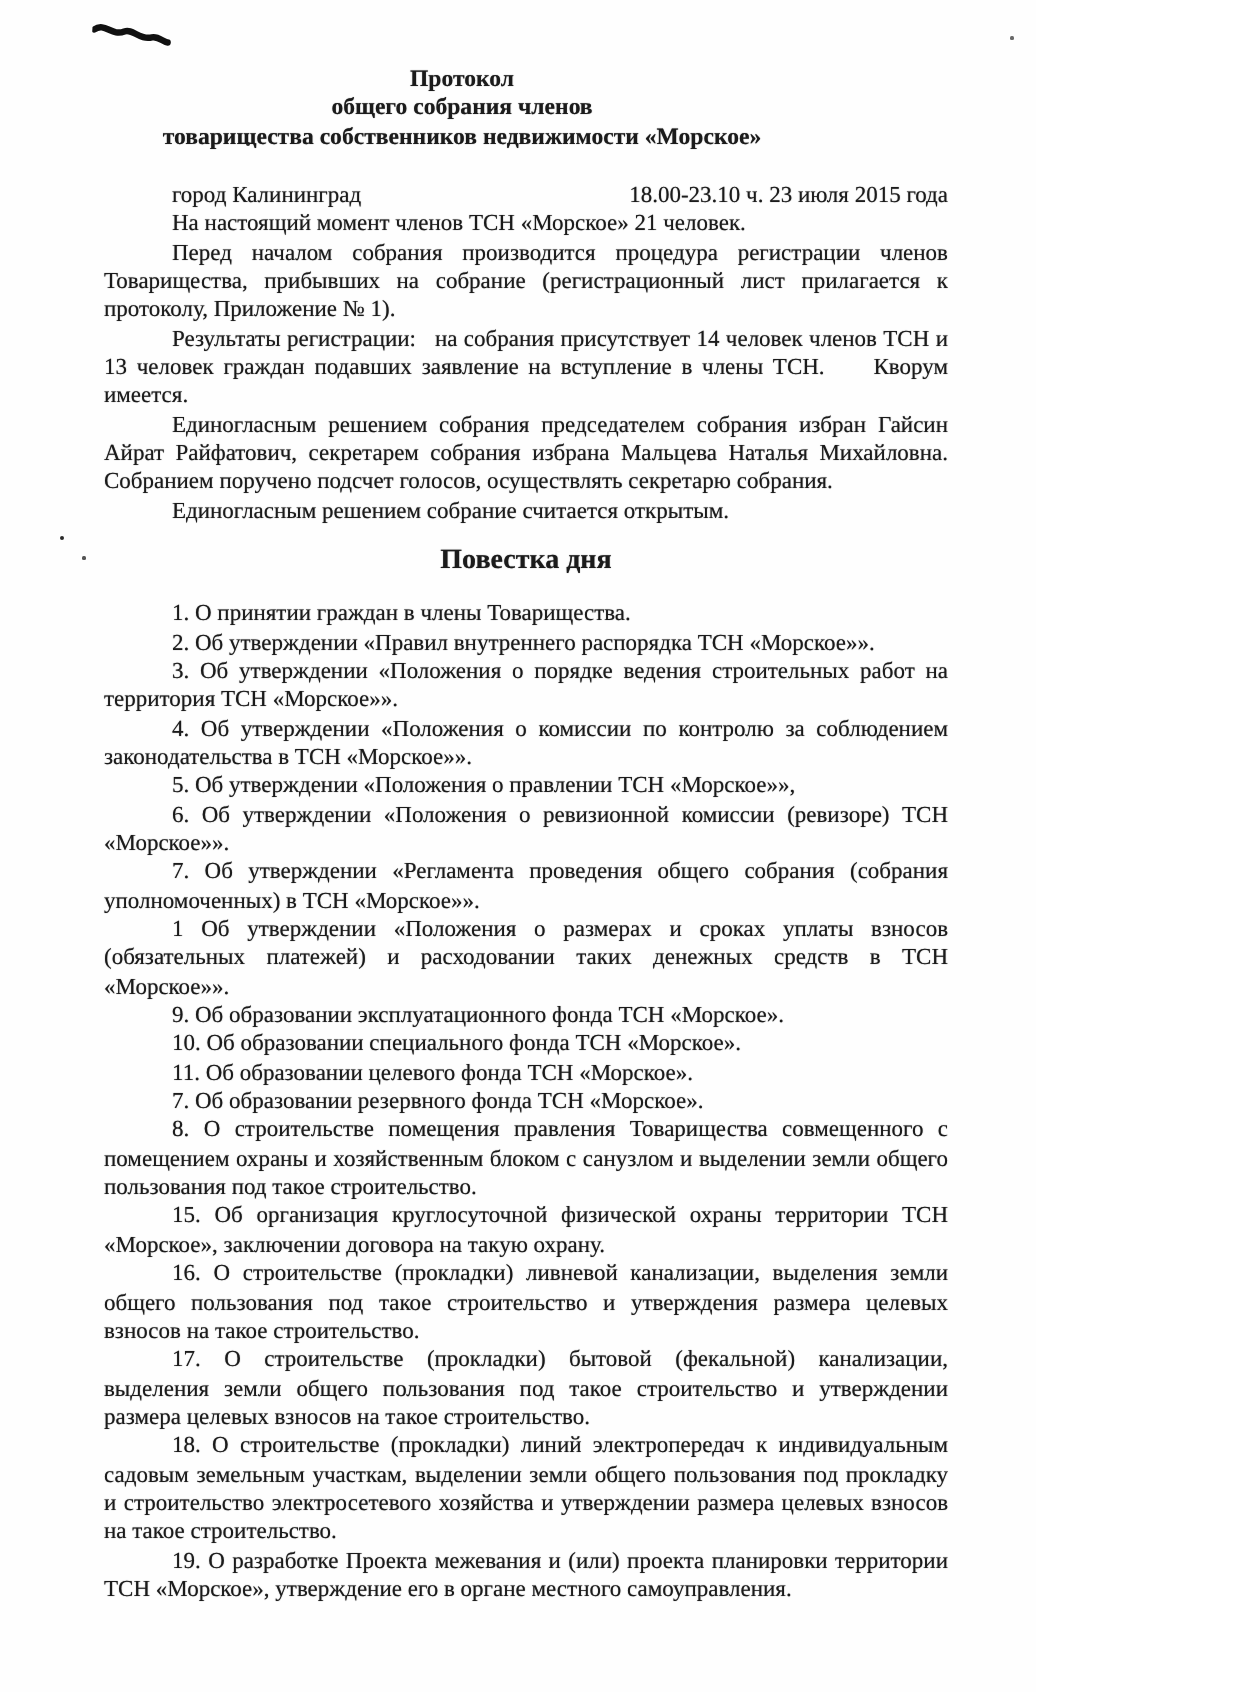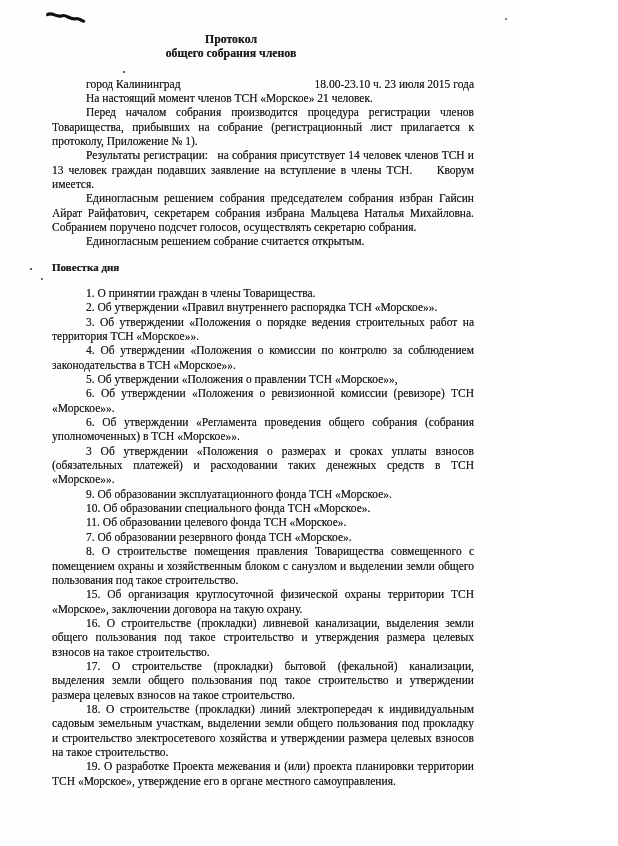--- a/index.html
+++ b/index.html
@@ -43,23 +43,23 @@
     font-size: 11.5px;
     line-height: 14.35px;
     text-align: justify;
     text-indent: 34px;
   }
   p.prewrap { white-space: pre-wrap; }
   .gap-lg { margin-top: 14px; }
   .gap-md { margin-top: 13px; }
   .agenda-heading {
     margin: 11px 0 12px 0;
-    text-align: left;
+    text-align: center;
     font-weight: bold;
-    font-size: 11px;
+    font-size: 14px;
     line-height: 14.3px;
   }
   
   .ink-mark {
     position: absolute;
     left: 46px;
     top: 11px;
     transform: rotate(4deg);
   }
   .speck {
@@ -83,20 +83,21 @@
   <span class="speck s1"></span>
   <span class="speck s2"></span>
   <span class="speck s3"></span>
   <span class="speck s4"></span>
 
   <div class="content">
 
     <div class="head">
       <div>Протокол</div>
       <div>общего собрания членов</div>
+      <div>товарищества собственников недвижимости «Морское»</div>
     </div>
 
     <div class="meta-row">
       <span class="city">город Калининград</span>
       <span class="datetime">18.00-23.10 ч. 23 июля 2015 года</span>
     </div>
 
     <p class="body gap-md">На настоящий момент членов ТСН «Морское» 21 человек.</p>
     <p class="body">Перед началом собрания производится процедура регистрации членов Товарищества, прибывших на собрание (регистрационный лист прилагается к протоколу, Приложение № 1).</p>
     <p class="body prewrap">Результаты регистрации:   на собрания присутствует 14 человек членов ТСН и 13 человек граждан подавших заявление на вступление в члены ТСН.     Кворум имеется.</p>
@@ -106,22 +107,22 @@
     <p class="body gap-md">Единогласным решением собрание считается открытым.</p>
 
     <div class="agenda-heading">Повестка дня</div>
 
     <p class="body">1. О принятии граждан в члены Товарищества.</p>
     <p class="body">2. Об утверждении «Правил внутреннего распорядка ТСН «Морское»».</p>
     <p class="body">3. Об утверждении «Положения о порядке ведения строительных работ на территория ТСН «Морское»».</p>
     <p class="body">4. Об утверждении «Положения о комиссии по контролю за  соблюдением законодательства в ТСН «Морское»».</p>
     <p class="body">5. Об утверждении «Положения о правлении ТСН «Морское»»,</p>
     <p class="body">6. Об утверждении «Положения о ревизионной комиссии (ревизоре) ТСН «Морское»».</p>
-    <p class="body">6. Об утверждении «Регламента проведения общего собрания (собрания уполномоченных) в ТСН «Морское»».</p>
-    <p class="body">3 Об утверждении «Положения о размерах и сроках уплаты взносов (обязательных платежей) и расходовании таких денежных средств в ТСН «Морское»».</p>
+    <p class="body">7. Об утверждении «Регламента проведения общего собрания (собрания уполномоченных) в ТСН «Морское»».</p>
+    <p class="body">1 Об утверждении «Положения о размерах и сроках уплаты взносов (обязательных платежей) и расходовании таких денежных средств в ТСН «Морское»».</p>
     <p class="body">9. Об образовании эксплуатационного фонда ТСН «Морское».</p>
     <p class="body">10. Об образовании специального фонда ТСН «Морское».</p>
     <p class="body">11. Об образовании целевого фонда ТСН «Морское».</p>
     <p class="body">7. Об образовании резервного фонда ТСН «Морское».</p>
     <p class="body">8. О строительстве помещения правления Товарищества совмещенного с помещением охраны и хозяйственным блоком с санузлом и выделении земли общего пользования под такое строительство.</p>
     <p class="body">15. Об организация круглосуточной физической охраны территории ТСН «Морское», заключении договора на такую охрану.</p>
     <p class="body">16. О строительстве (прокладки) ливневой канализации, выделения земли общего пользования под такое строительство и утверждения размера целевых взносов на такое строительство.</p>
     <p class="body">17. О строительстве (прокладки) бытовой (фекальной) канализации, выделения земли общего пользования под такое строительство и утверждении размера целевых взносов на такое строительство.</p>
     <p class="body">18. О строительстве (прокладки) линий электропередач к индивидуальным садовым земельным участкам, выделении земли общего пользования под прокладку и строительство электросетевого хозяйства и утверждении размера целевых взносов на такое строительство.</p>
     <p class="body">19. О разработке Проекта межевания и (или) проекта планировки   территории ТСН «Морское», утверждение его в органе местного самоуправления.</p>

